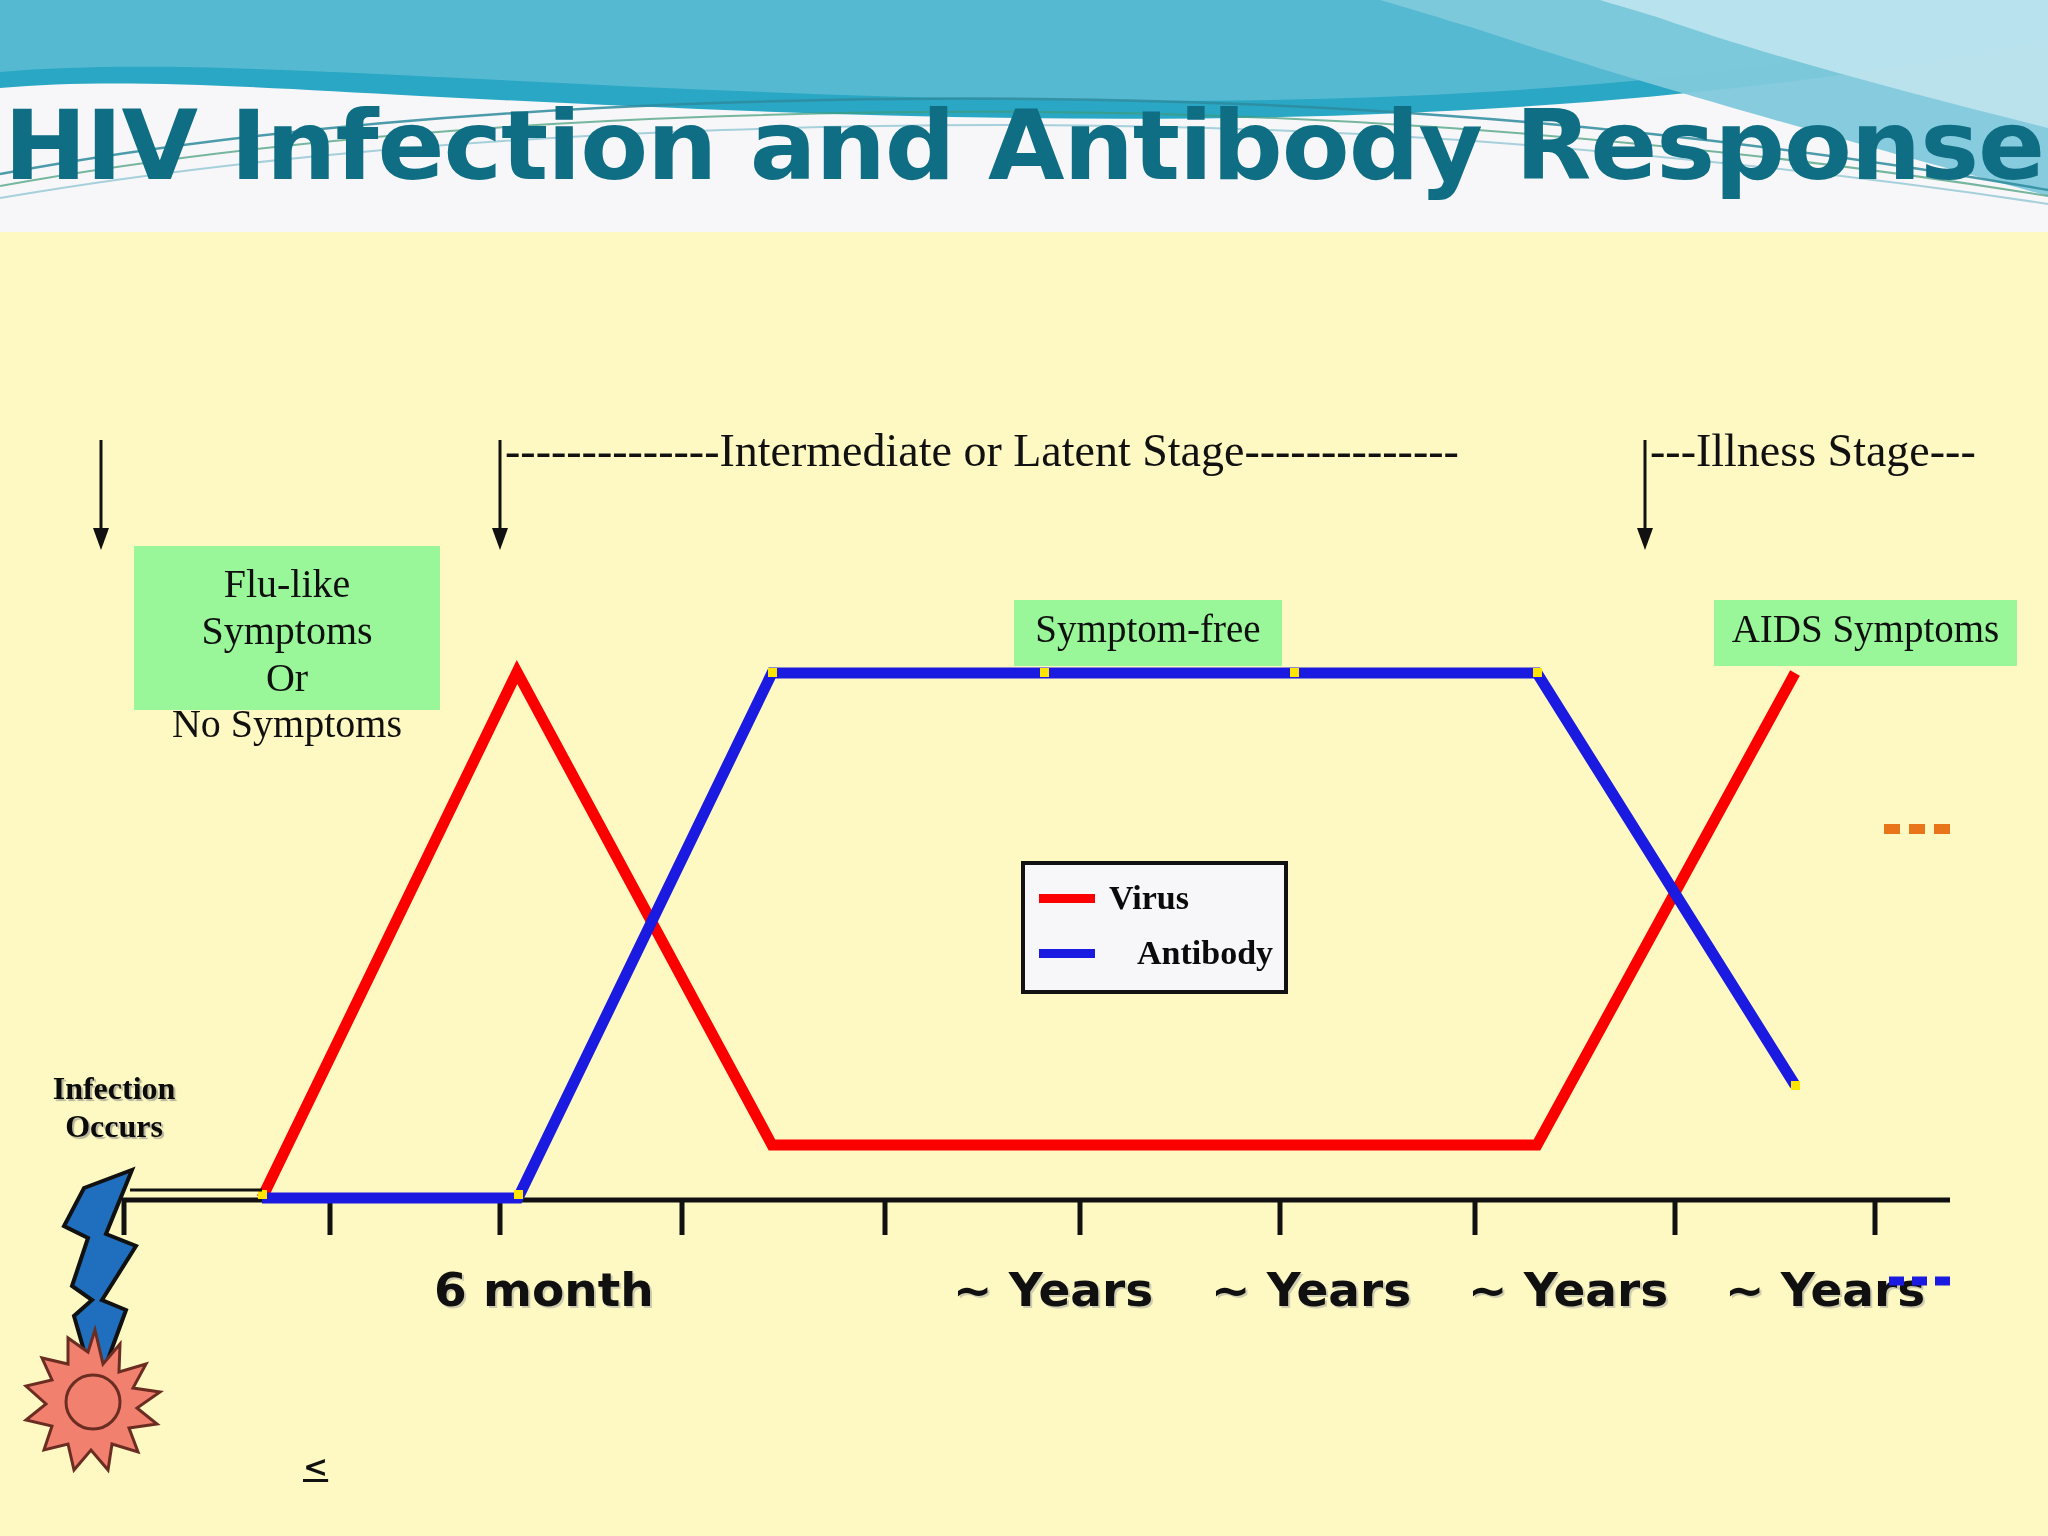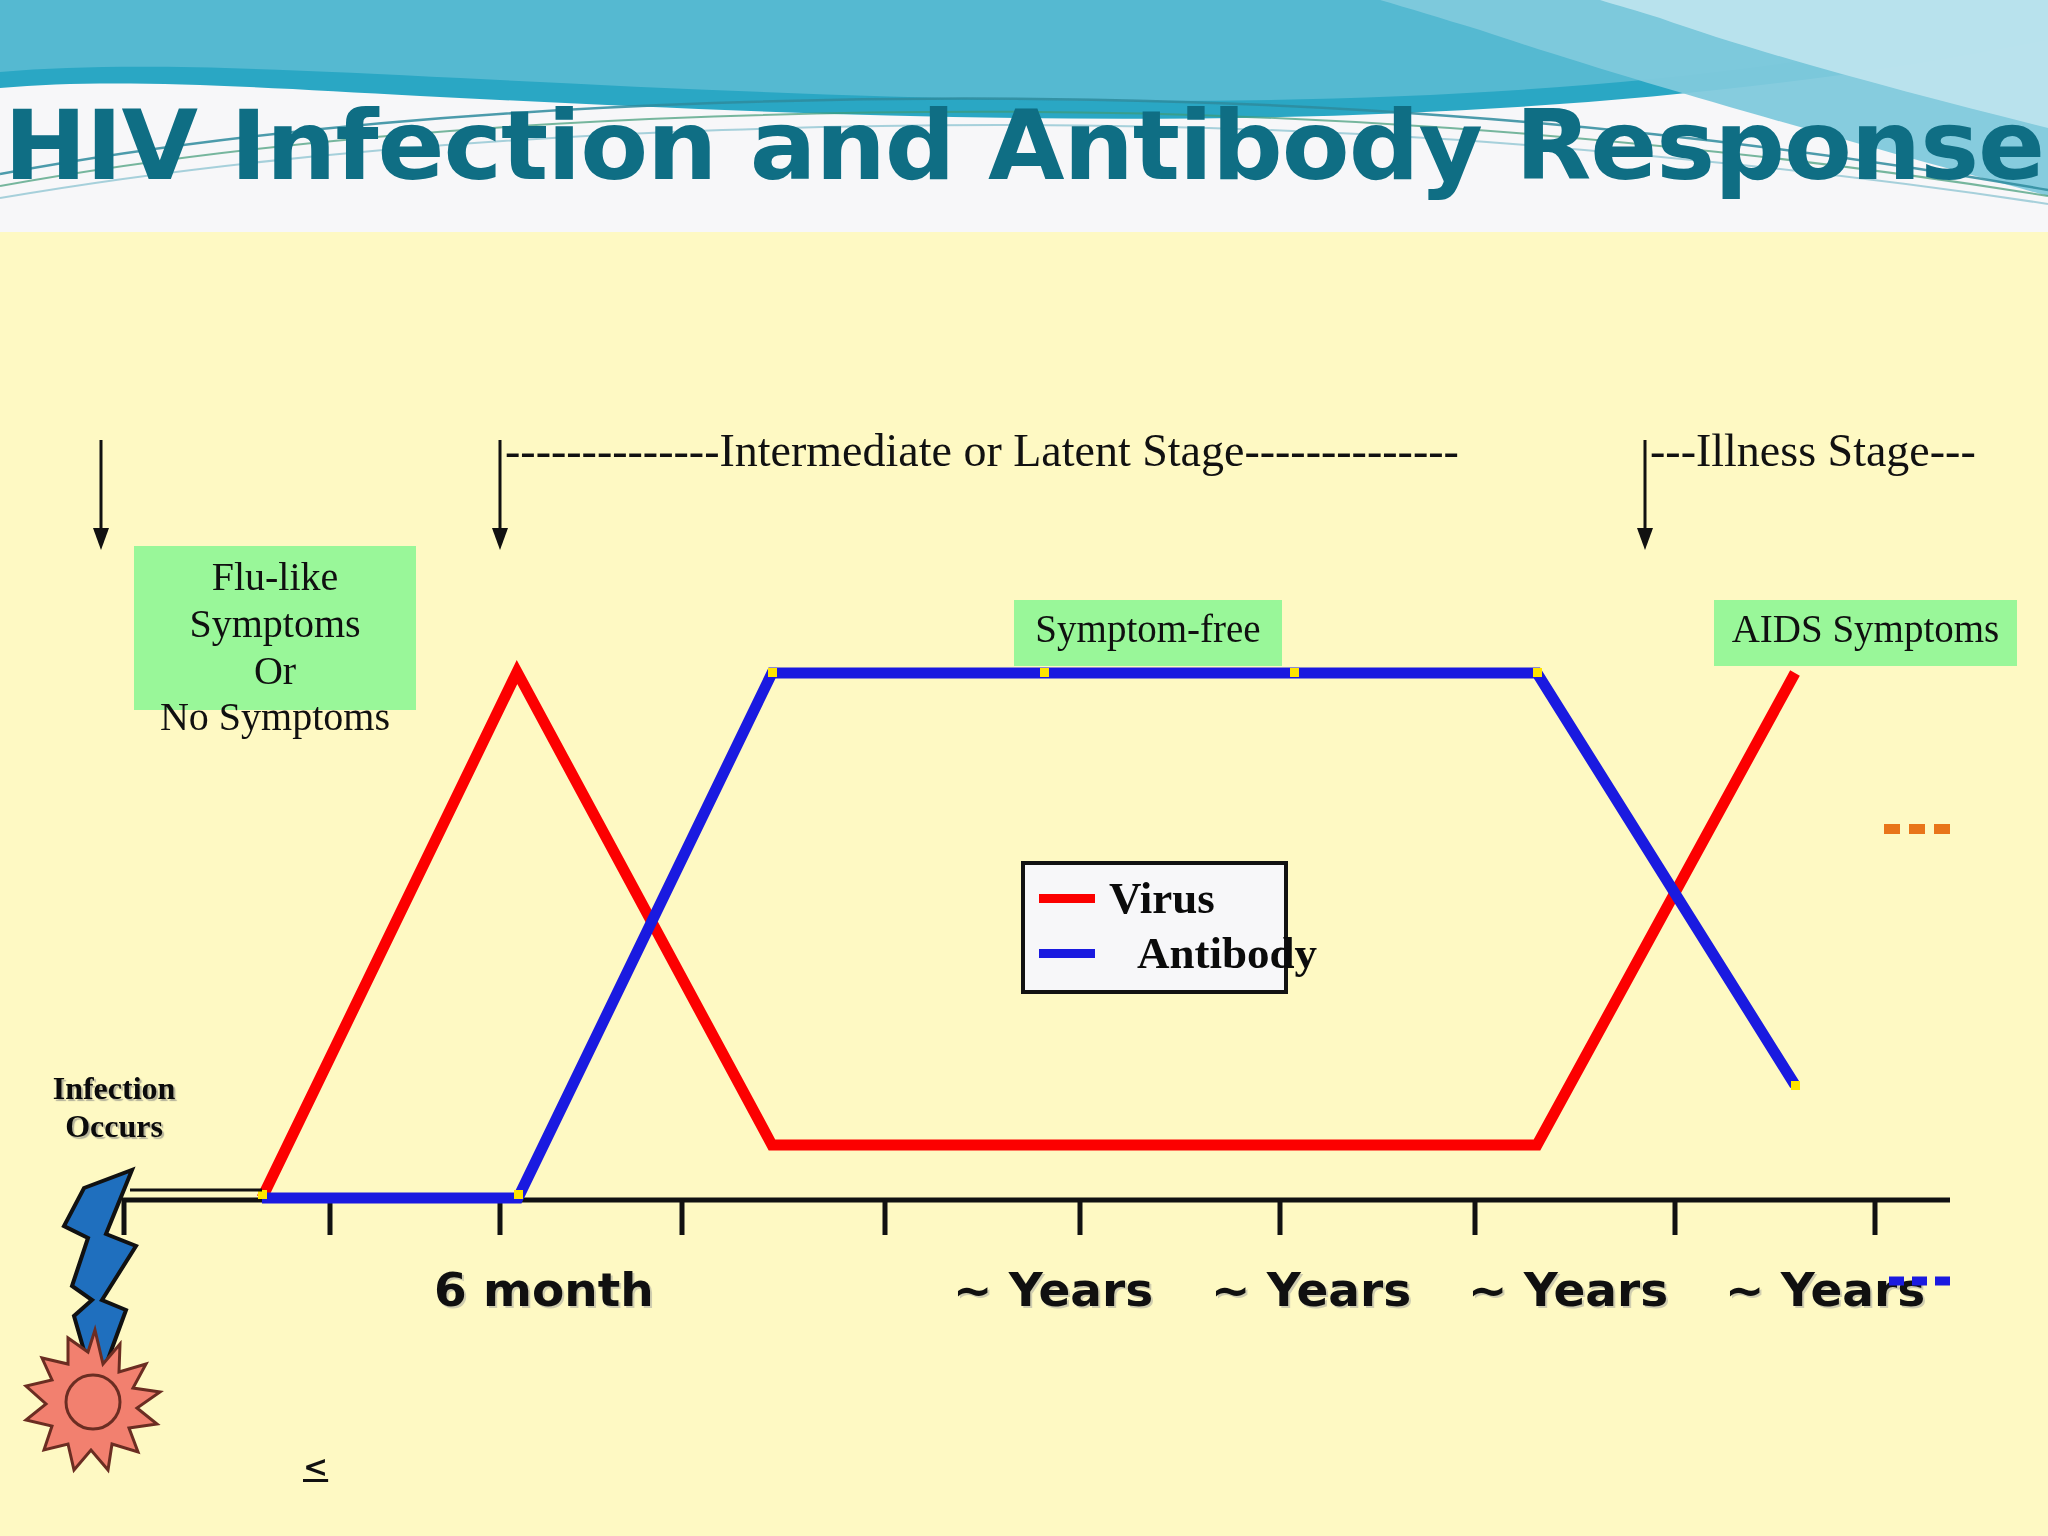--- a/index.html
+++ b/index.html
@@ -68,23 +68,23 @@
     position: absolute;
     background: #99f799;
     color: #101010;
     font-family: "Liberation Serif", serif;
     text-align: center;
     line-height: 1.17;
     white-space: pre-line;
   }
   #box-flu {
     left: 134px; top: 546px;
-    width: 282px; height: 164px;
+    width: 306px; height: 164px;
     font-size: 40px;
-    padding-top: 8px;
+    padding-top: 15px;
     box-sizing: border-box;
   }
   #box-symptomfree {
     left: 1014px; top: 600px;
     width: 268px; height: 66px;
     font-size: 39px;
     padding-top: 6px;
     box-sizing: border-box;
   }
   #box-aids {
@@ -123,21 +123,21 @@
   #legend-row-virus { top: 8px; }
   #legend-row-antibody { top: 63px; gap: 28px; }
   .legend-swatch {
     width: 56px; height: 9px;
     margin-right: 14px;
     flex: none;
   }
   .legend-text {
     font-family: "Liberation Serif", serif;
     font-weight: bold;
-    font-size: 45px;
+    font-size: 34px;
     color: #0b0b0b;
     white-space: nowrap;
   }
 
   
   #infection-label {
     position: absolute;
     left: 14px; top: 1070px;
     width: 200px;
     font-family: "Liberation Serif", serif;

